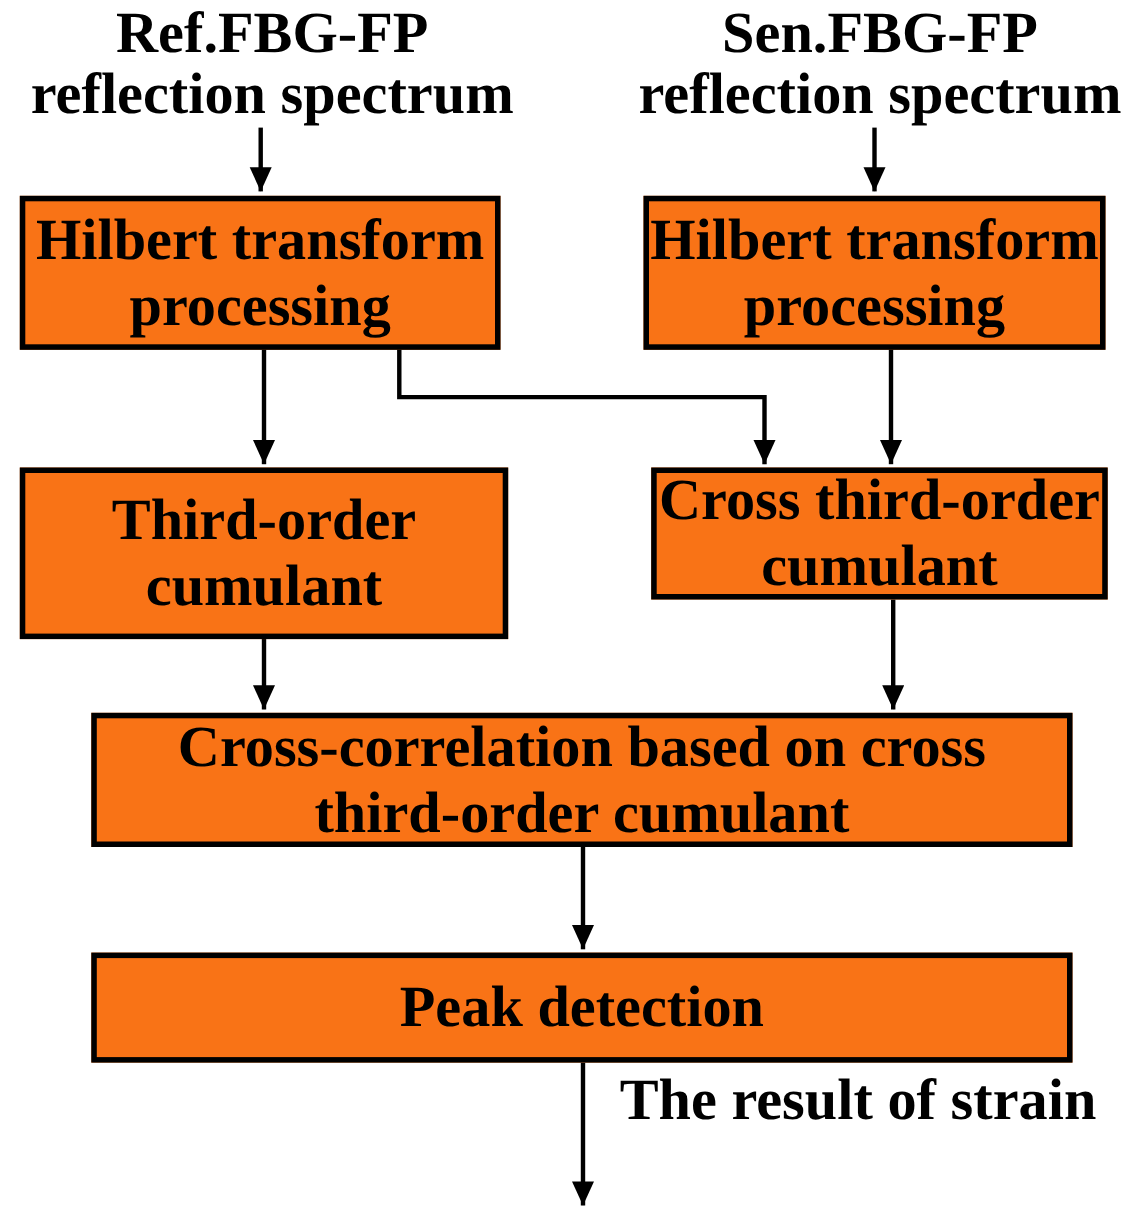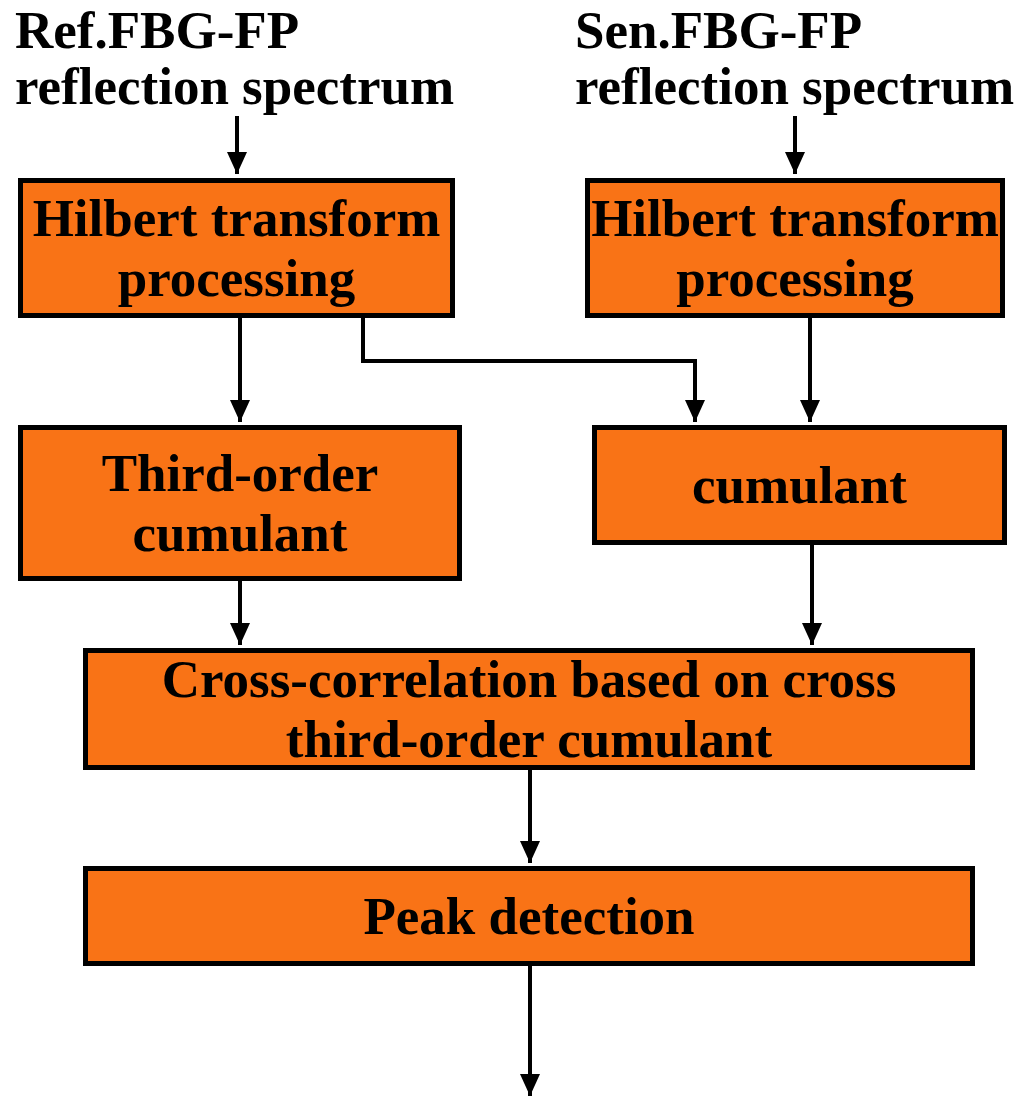--- a/index.html
+++ b/index.html
@@ -35,20 +35,21 @@
     align-items: center;
     justify-content: center;
     text-align: center;
     font-size: 53px;
     line-height: 60px;
     white-space: nowrap;
   }
   .plain-label {
     position: absolute;
     z-index: 2;
+    text-align: center;
     font-size: 53px;
     line-height: 56px;
     white-space: nowrap;
   }
   .plain-label span, .node span { display: block; }
 
   
   #ref-label   { left: 15px;  top: 2px;   width: 465px; }
   #sen-label   { left: 575px; top: 2px;   width: 450px; }
   #hilbert-left  { left: 18px;  top: 178px; width: 437px; height: 140px; }
@@ -100,28 +101,30 @@
     <span>Hilbert transform</span>
     <span>processing</span>
   </div>
 
   <div class="node" id="third-order">
     <span>Third-order</span>
     <span>cumulant</span>
   </div>
 
   <div class="node" id="cross-third">
+    <span>Cross third-order</span>
     <span>cumulant</span>
   </div>
 
   <div class="node" id="peak">
     <span>Peak detection</span>
   </div>
 
   <div class="node" id="cross-corr">
     <span>Cross-correlation based on cross</span>
     <span>third-order cumulant</span>
   </div>
 
   <div class="plain-label" id="output-label">
+    <span>The result of strain</span>
   </div>
 
 </div>
 
 </body></html>

